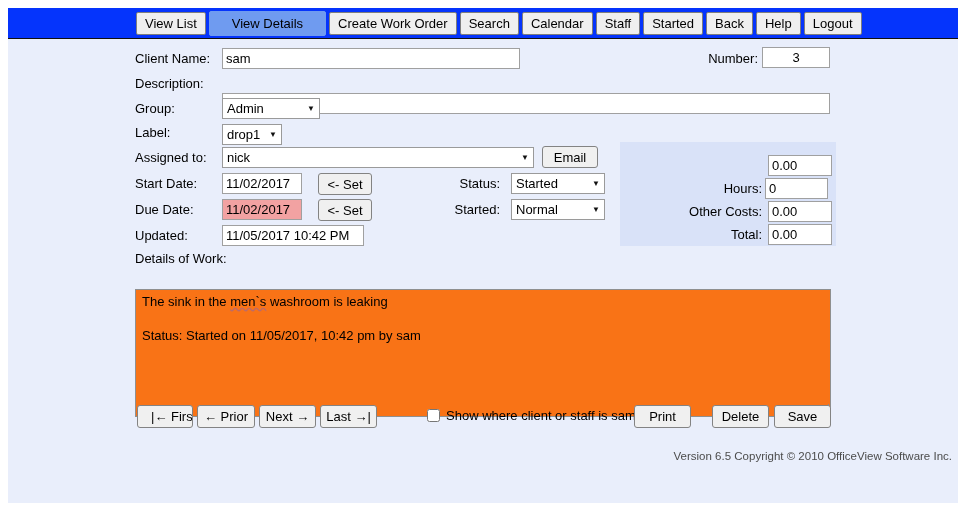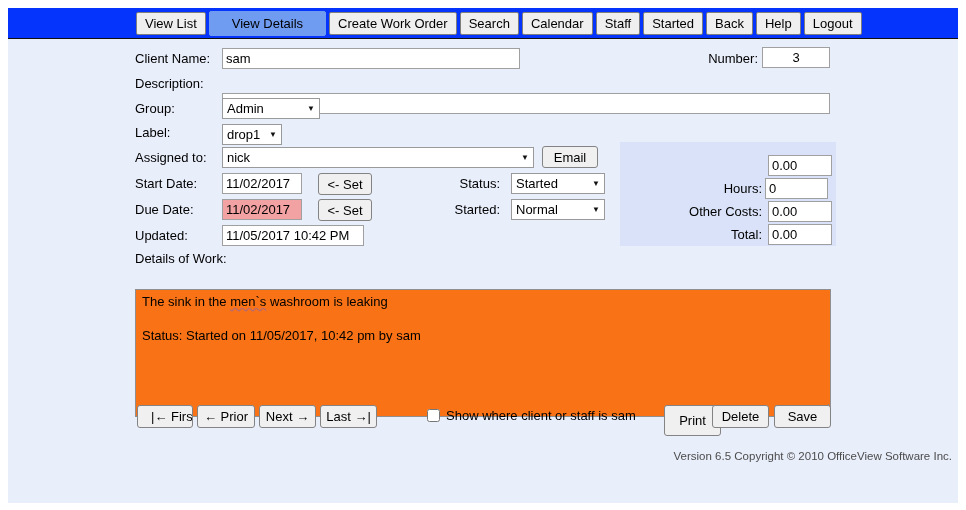--- a/index.html
+++ b/index.html
@@ -125,20 +125,20 @@
     </div>
 
     <button class="btn clip" style="left:129px;top:366px;width:56px;height:23px">|← First</button>
     <button class="btn" style="left:189px;top:366px;width:58px;height:23px">← Prior</button>
     <button class="btn" style="left:251px;top:366px;width:57px;height:23px">Next →</button>
     <button class="btn" style="left:312px;top:366px;width:57px;height:23px">Last →|</button>
 
     <input type="checkbox" class="checkbox" style="">
     <span class="lbl" style="left:438px;top:369px">Show where client or staff is sam</span>
 
-    <button class="btn" style="left:656px;top:366px;width:57px;height:31px">Print</button>
+    <button class="btn" style="left:626px;top:366px;width:57px;height:23px">Print</button>
     <button class="btn" style="left:704px;top:366px;width:57px;height:23px">Delete</button>
     <button class="btn" style="left:766px;top:366px;width:57px;height:23px">Save</button>
 
     <span class="footer">Version 6.5 Copyright © 2010 OfficeView Software Inc.</span>
   </div>
 
 </div>
 
 </body></html>

